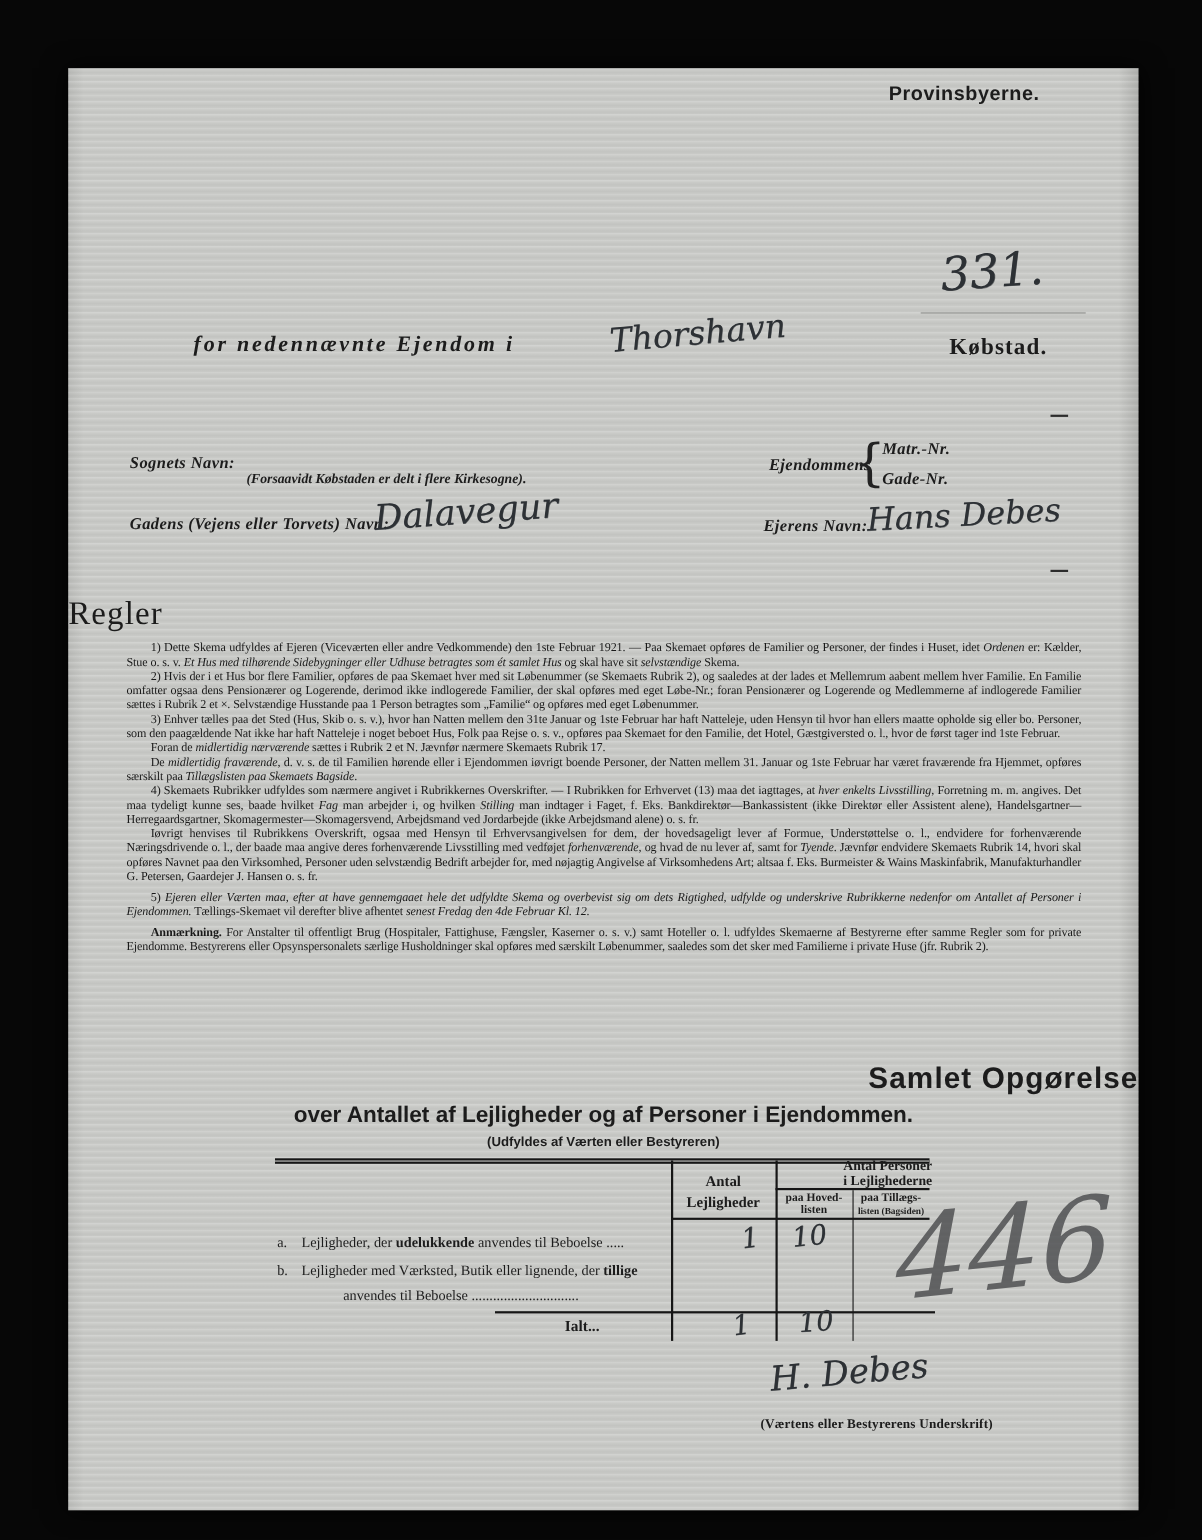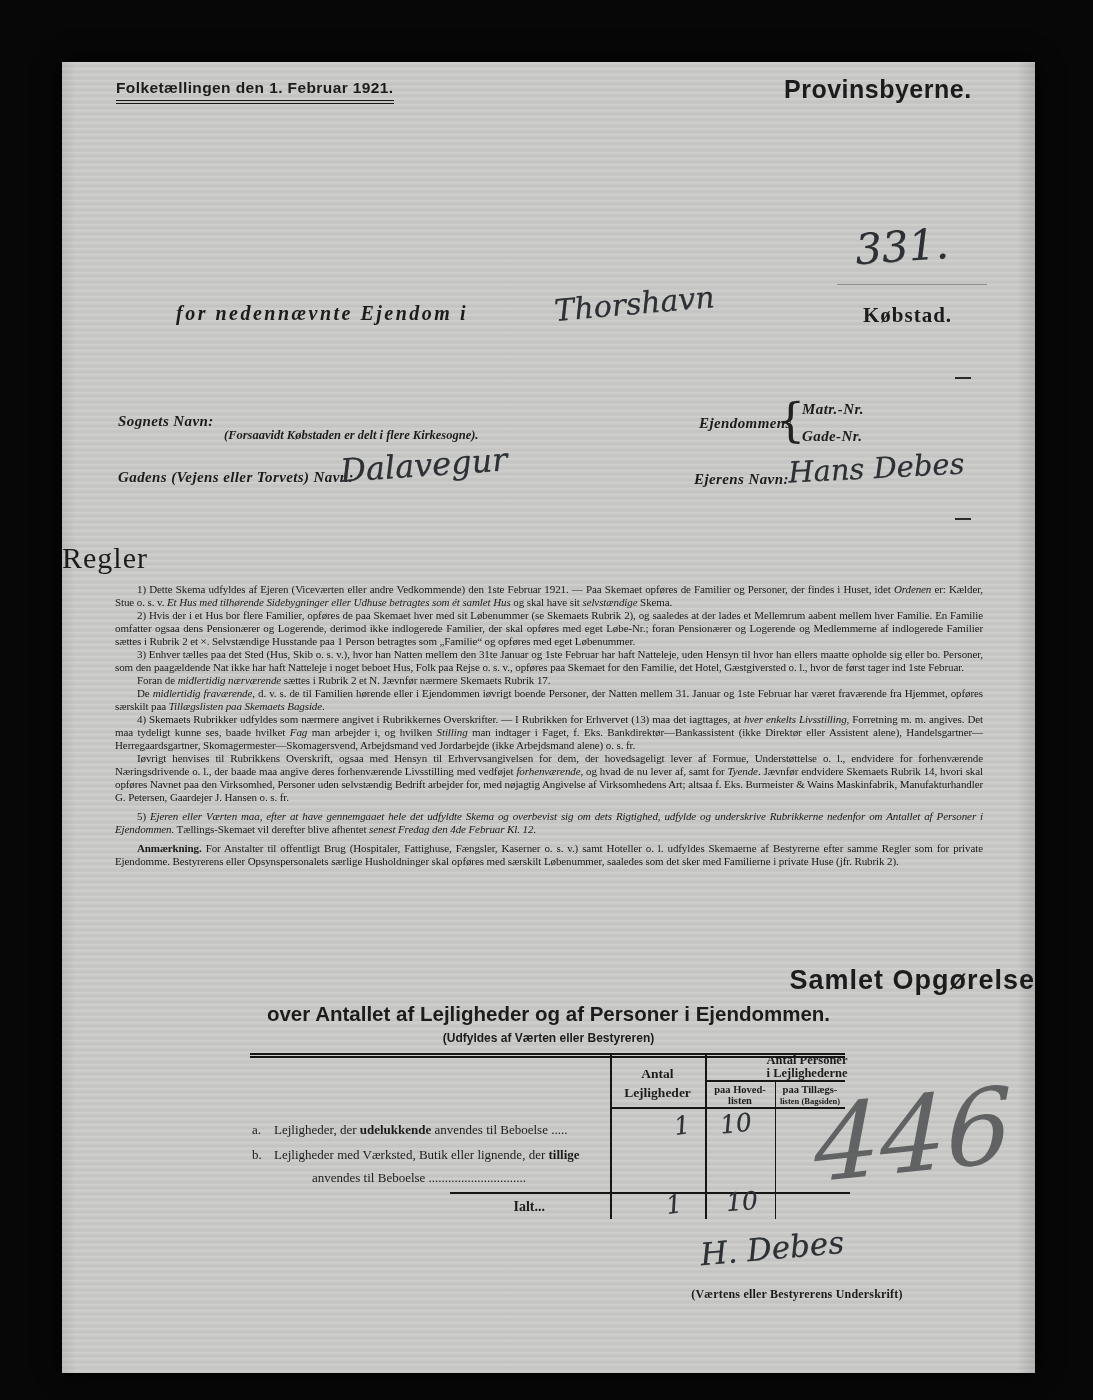--- a/index.html
+++ b/index.html
@@ -26,21 +26,21 @@
   .bd{font-weight:bold;}
   
   .hw{
     font-family:"DejaVu Serif",serif;font-style:italic;color:#2d3135;
     text-shadow:0.3px 0.3px 0.5px rgba(45,49,53,0.55);
     white-space:nowrap;
   }
   
   .stamp{left:54px;top:17px;font-size:15.5px;letter-spacing:0.4px;
     border-bottom:4px double #181818;padding-bottom:3px;}
-  .provins{left:722px;top:13px;font-size:25px;letter-spacing:0.5px;}
+  .provins{left:746px;top:13px;font-size:18px;letter-spacing:0.5px;}
   
   .title-printed{left:108px;top:165px;font-size:46px;font-weight:bold;letter-spacing:5px;white-space:nowrap;}
   .title-number{left:793px;top:160px;font-size:42px;transform:rotate(-4deg);}
   .title-underline{left:775px;top:222px;width:150px;height:1px;background:rgba(20,20,20,0.35);}
   .subtitle-prefix{left:74px;top:240px;font-size:20px;letter-spacing:2.5px;white-space:nowrap;margin-left:40px;}
   .hw-location{left:492px;top:224px;font-size:30px;transform:rotate(-5deg);}
   .subtitle-suffix{left:801px;top:241px;font-size:21px;letter-spacing:1px;}
   
   .flabel{font-size:15px;letter-spacing:0.4px;white-space:nowrap;}
   .lbl-sognets{left:56px;top:351px;}
@@ -99,21 +99,20 @@
   
   .mdash{position:absolute;width:16px;height:2px;background:#2c2c2c;}
   .mdash1{left:893px;top:315px;}
   .mdash2{left:893px;top:456px;}
 </style>
 </head>
 <body>
 
 <div class="paper">
 
-  <div class="abs sans b stamp">Folketællingen den 1. Februar 1921.</div>
   <div class="abs sans b provins">Provinsbyerne.</div>
 
   <div class="abs hw title-number">331.</div>
   <div class="abs title-underline"></div>
   <div class="abs serif bi subtitle-prefix">for nedennævnte Ejendom i</div>
   <div class="abs hw hw-location">Thorshavn</div>
   <div class="abs serif b subtitle-suffix">Købstad.</div>
 
   <div class="abs serif bi flabel lbl-sognets">Sognets Navn:</div>
   <div class="abs serif bi lbl-parish-note">(Forsaavidt Købstaden er delt i flere Kirkesogne).</div>

